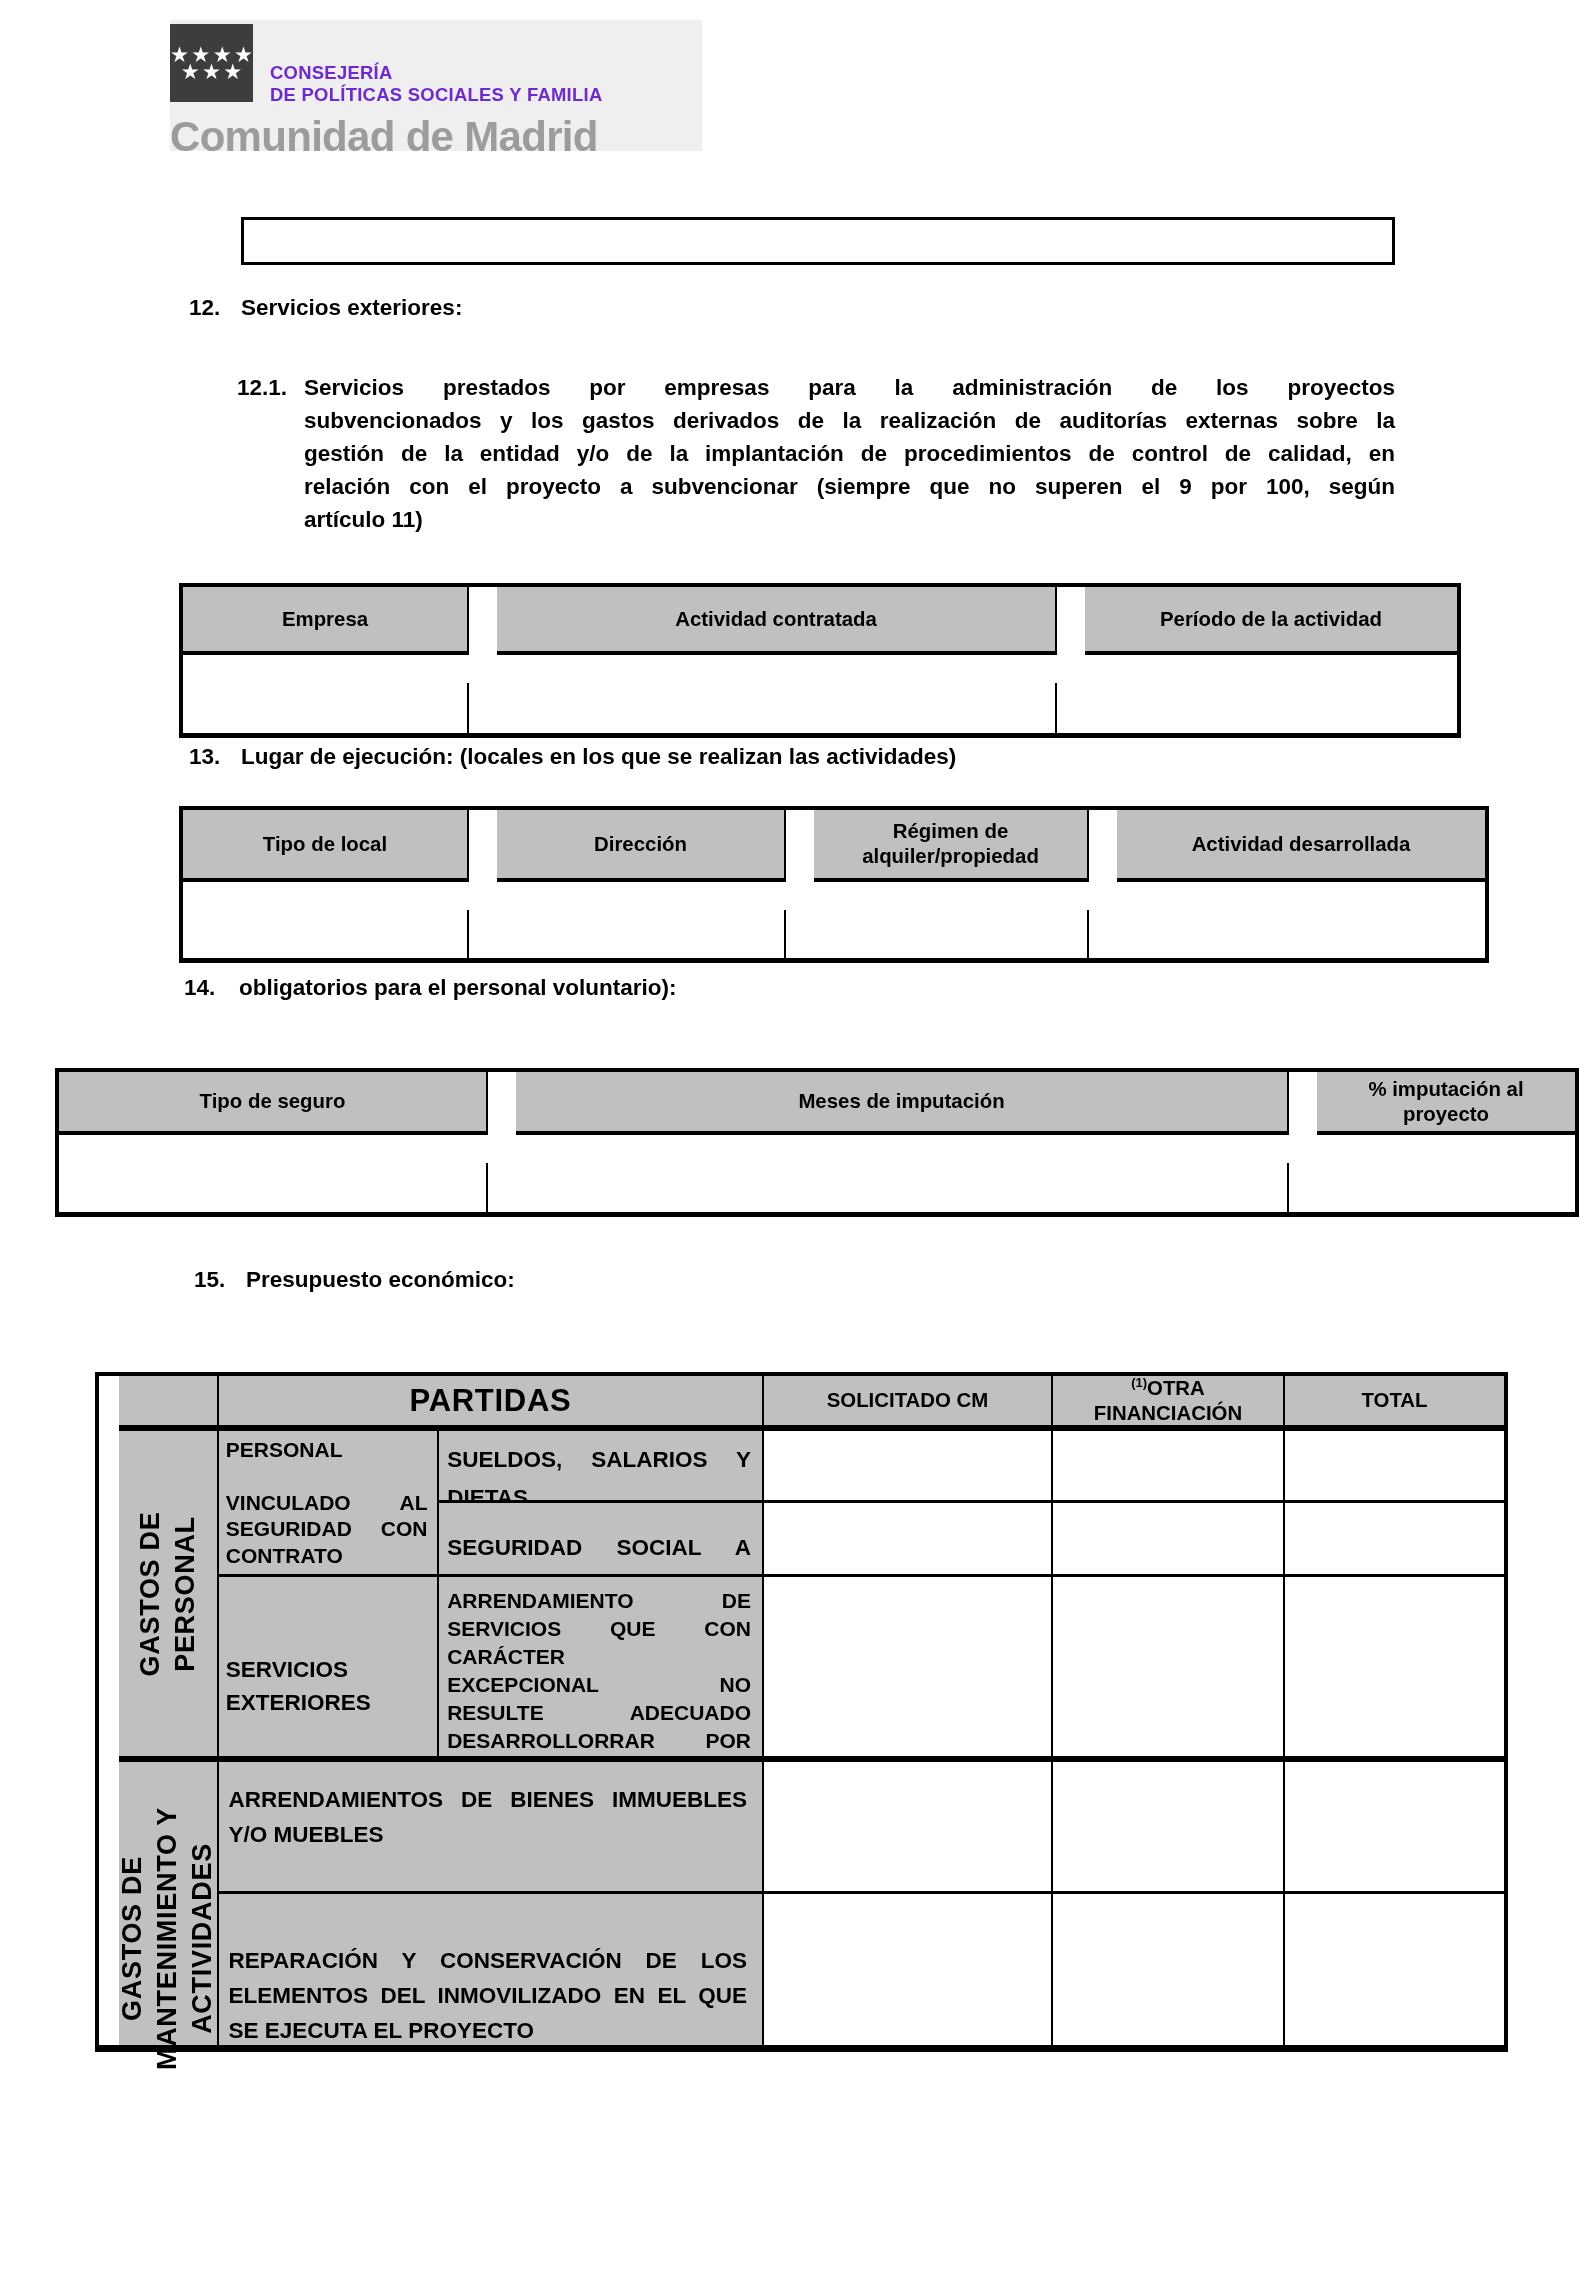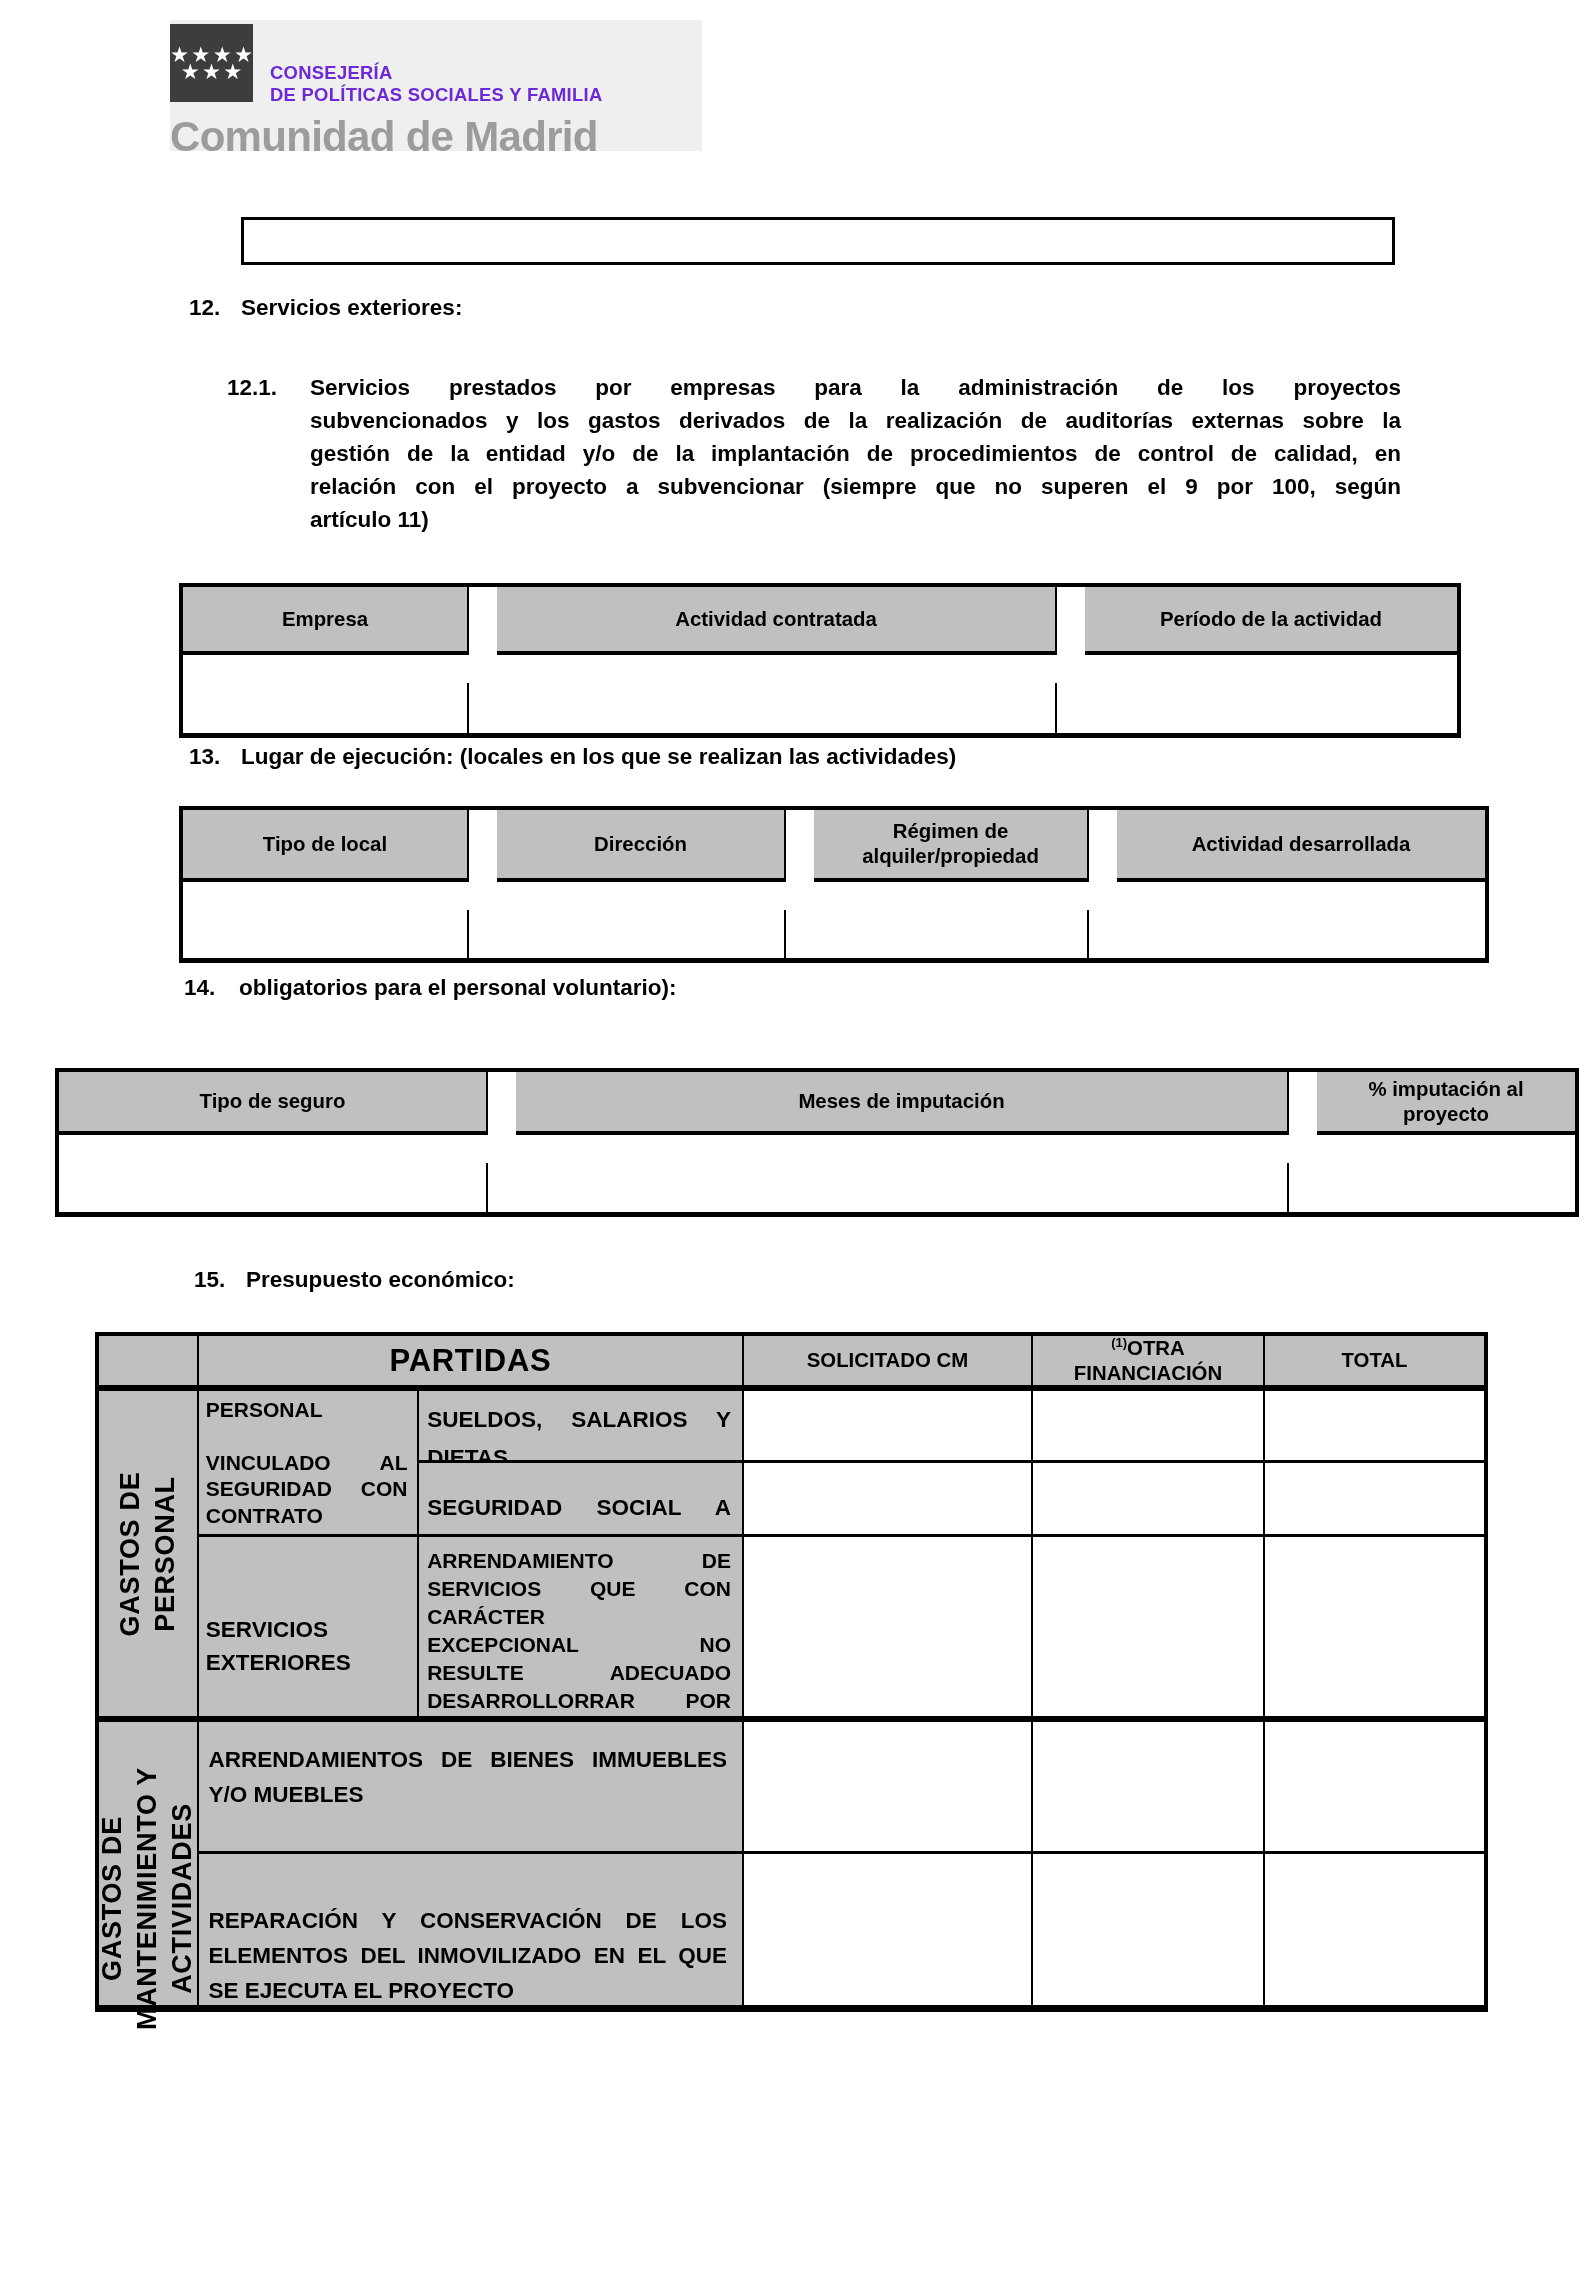--- a/index.html
+++ b/index.html
@@ -24,45 +24,45 @@
   
   .heading { position:absolute; display:flex; font-size:22.5px; line-height:27px; }
   .heading .num { flex:0 0 52px; }
   .para { position:absolute; display:flex; font-size:22.5px; }
   .para .num { flex:0 0 67px; line-height:33px; }
   .para .ptxt { line-height:33px; }
   .bl { text-align:justify; }
   .bl.jl { text-align-last:justify; }
 
   #h12 { left:189px; top:294px; }
-  #p121 { left:227px; top:371px;gap:16px; }
+  #p121 { left:237px; top:371px; }
   #p121 .ptxt { width:1091px; }
   #h13 { left:189px; top:743px; }
   #p14 { left:184px; top:972px; }
   #p14 .num { flex:0 0 55px; line-height:32px; }
   #p14 .ptxt { width:1156px; line-height:32px; }
   #h15 { left:194px; top:1266px; }
 
   
   .tbl { position:absolute; display:grid; border:4.8px solid #000; border-bottom-width:5.5px; background:#fff;gap:28px; }
   .tbl .hc { background:#c0c0c0; border-right:2.7px solid #000; border-bottom:4.8px solid #000;
              display:flex; align-items:center; justify-content:center; text-align:center;
              font-size:20.4px; line-height:25px; padding:2.7px 6.8px; }
   .tbl .bc { background:#ffffff; border-right:2.7px solid #000; }
   .tbl .lc { border-right:none; }
 
   #t-services  { left:179px; top:583px;  grid-template-columns:286px 560px 372px; grid-template-rows:68px 50px; }
   #t-locations { left:179px; top:806px; grid-template-columns:286px 289px 275px 368px; grid-template-rows:72px 48px; }
   #t-insurance { left:55px;  top:1068px; grid-template-columns:429px 773px 258px; grid-template-rows:63px 49px; }
 
   
-  #t-budget { position:absolute; left:95px; top:1332px; display:grid;
+  #t-budget { position:absolute; left:95px; top:1372px; display:grid;
               border:4.8px solid #000; border-bottom-width:7.5px;
               grid-template-columns:100px 220px 325px 289px 232px 219px;
-              grid-template-rows:55px 72px 74px 185px 132px 151px; }
+              grid-template-rows:55px 72px 74px 185px 132px 151px;padding-left:20px; }
   #t-budget > div { border-right:2.7px solid #000; border-bottom:3.4px solid #000; overflow:visible; }
   #t-budget > div.gray { background:#c0c0c0; }
   #t-budget > div.white { background:#ffffff; }
   #t-budget > div.noR { border-right:none; }
   #t-budget > div.thickB { border-bottom-width:6.1px; }
   #t-budget > div.noB { border-bottom:none; }
 
   .hcell { display:flex; align-items:center; justify-content:center; text-align:center;
            font-size:20.4px; line-height:25px; padding:1.4px 5.5px; }
   .hpartidas { font-size:31px; letter-spacing:0.7px; }

